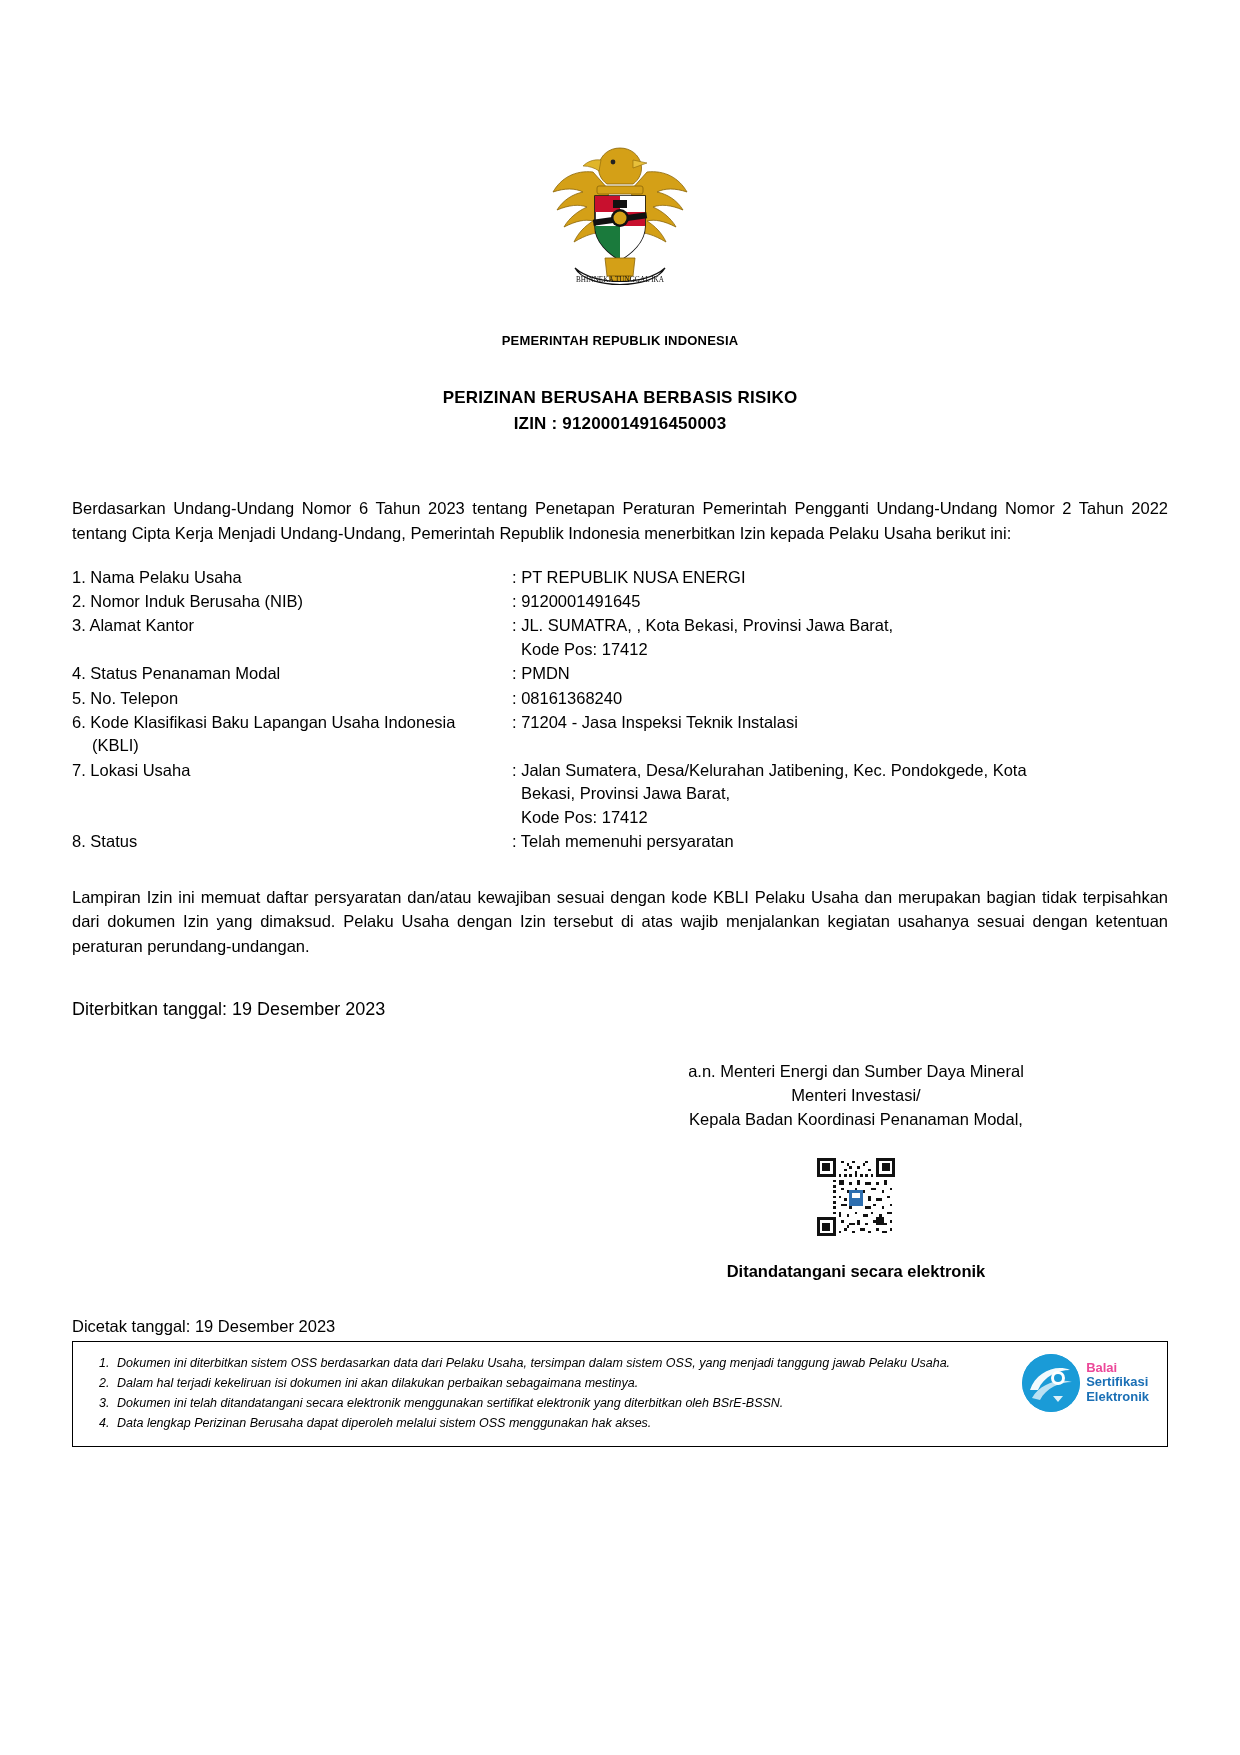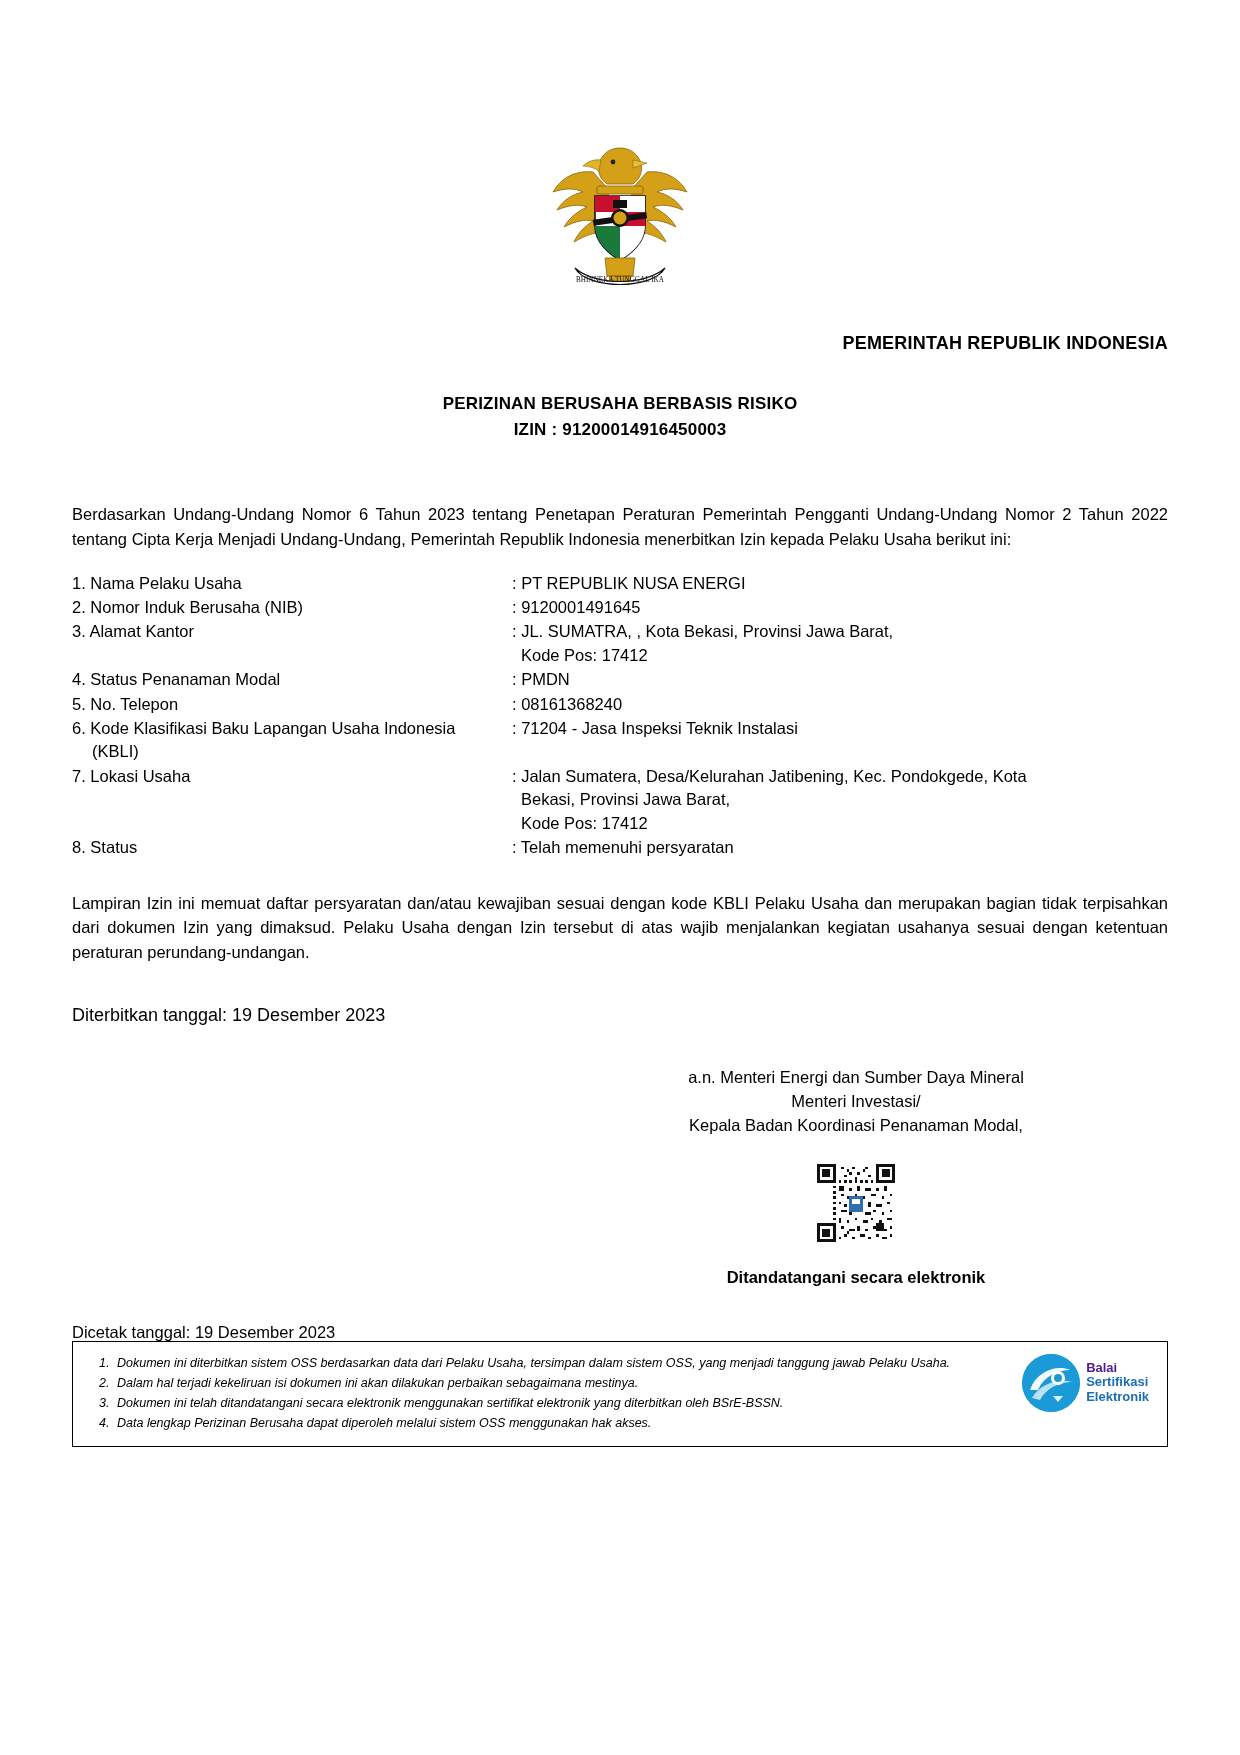--- a/index.html
+++ b/index.html
@@ -36,24 +36,23 @@
     position: relative;
   }
   .emblem svg { display: block; }
 
   
   .heading-block {
     text-align: center;
     margin-top: 38px;
   }
   .h-gov {
-    font-size: 18px;
+    font-size: 13px;
     font-weight: bold;
     letter-spacing: 0.2px;
-    text-align: right;
   }
   .h-title {
     font-size: 17px;
     font-weight: bold;
     margin-top: 40px;
     letter-spacing: 0.2px;
   }
   .h-izin {
     font-size: 17px;
     font-weight: bold;
@@ -196,21 +195,21 @@
     position: absolute;
     inset: 0;
   }
   .bsre-text {
     font-size: 13px;
     font-weight: bold;
     color: #1a6fb5;
     line-height: 1.12;
     font-style: normal;
   }
-  .bsre-text .l1 { color: #4c1d95; }
+  .bsre-text .l1 { color: #ec4899; }
   .bsre-text .l2 { color: #1a6fb5; }
   .bsre-text .l3 { color: #1a6fb5; }
 </style>
 </head>
 <body>
 
 <div class="page">
 
   <div class="emblem-wrap">
     <div class="emblem">

